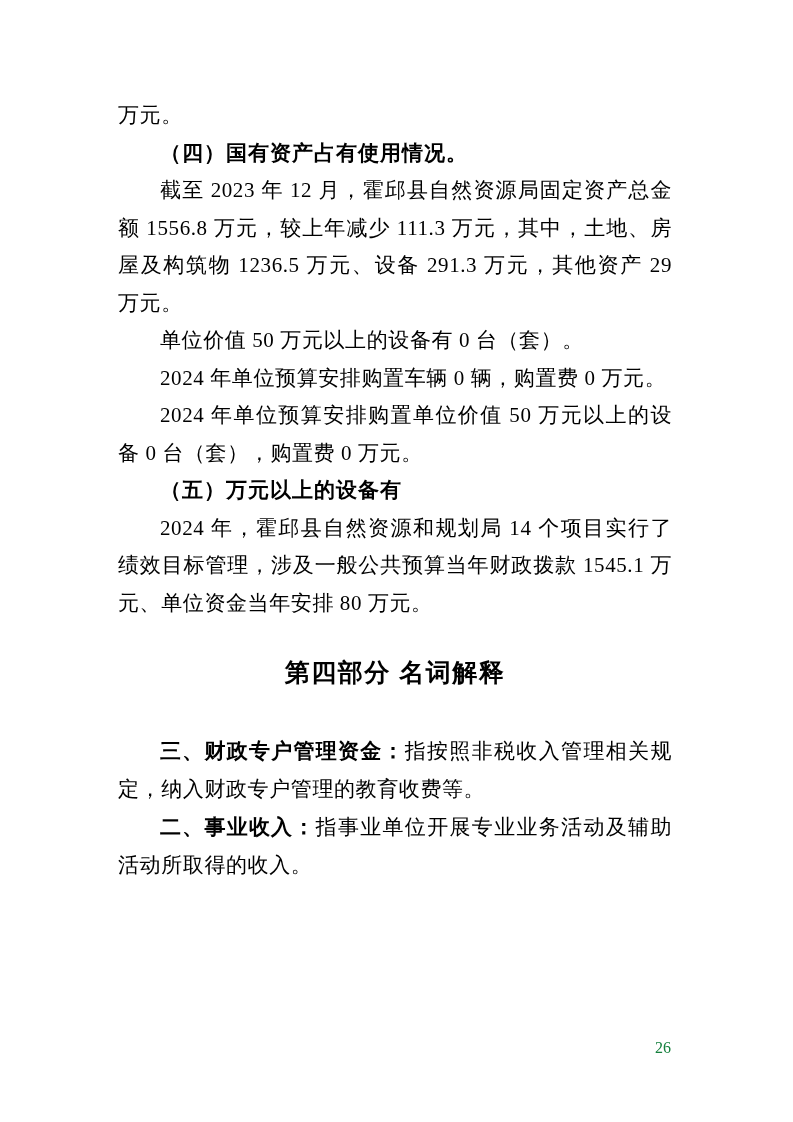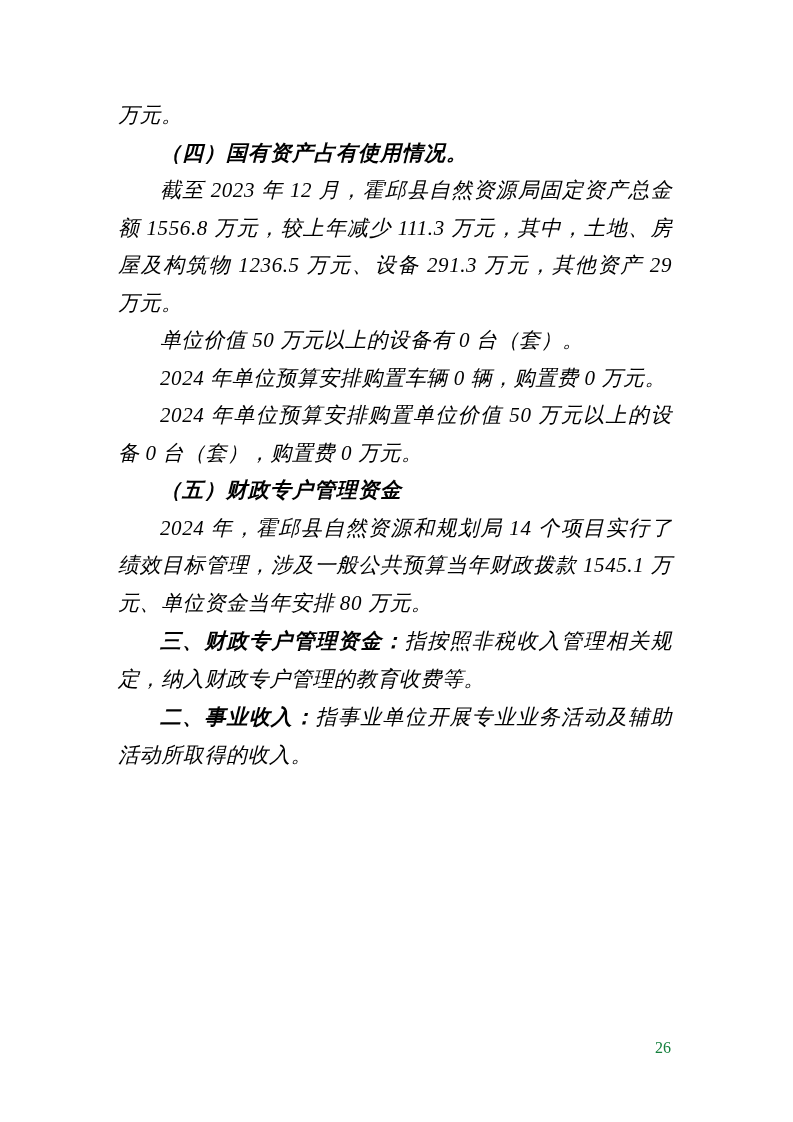--- a/index.html
+++ b/index.html
@@ -22,21 +22,20 @@
     top: 97px;
     width: 554px;
   }
   p.body {
     margin: 0;
     font-size: 21px;
     line-height: 37.5px;
     text-align: justify;
     text-justify: inter-character;
     letter-spacing: 0.6px;
-    font-style: italic;
   }
   p.indent {
     text-indent: 2em;
   }
   p.subheading {
     font-weight: bold;
     letter-spacing: 1px;
   }
   .section-title {
     margin: 30px 0 40px 0;
@@ -74,24 +73,25 @@
 
     <p class="body indent">截至 2023 年 12 月，霍邱县自然资源局固定资产总金额 1556.8 万元，较上年减少 111.3 万元，其中，土地、房屋及构筑物 1236.5 万元、设备 291.3 万元，其他资产 29 万元。</p>
 
 
     <p class="body indent">单位价值 50 万元以上的设备有 0 台（套）。</p>
 
     <p class="body indent">2024 年单位预算安排购置车辆 0 辆，购置费 0 万元。</p>
 
     <p class="body indent">2024 年单位预算安排购置单位价值 50 万元以上的设备 0 台（套），购置费 0 万元。</p>
 
-    <p class="body indent subheading">（五）财政专户管理资金</p>
+    <p class="body indent subheading">（五）万元以上的设备有</p>
 
     <p class="body indent">2024 年，霍邱县自然资源和规划局 14 个项目实行了绩效目标管理，涉及一般公共预算当年财政拨款 1545.1 万元、单位资金当年安排 80 万元。</p>
 
+    <h2 class="section-title">第四部分 名词解释</h2>
 
 
     <p class="body indent"><span class="term">三、财政专户管理资金：</span><span>指按照非税收入管理相关规定，纳入财政专户管理的教育收费等。</span></p>
 
     <p class="body indent"><span class="term">二、事业收入：</span><span>指事业单位开展专业业务活动及辅助活动所取得的收入。</span></p>
 
   </div>
 
   <div class="page-number">26</div>
 </div>

